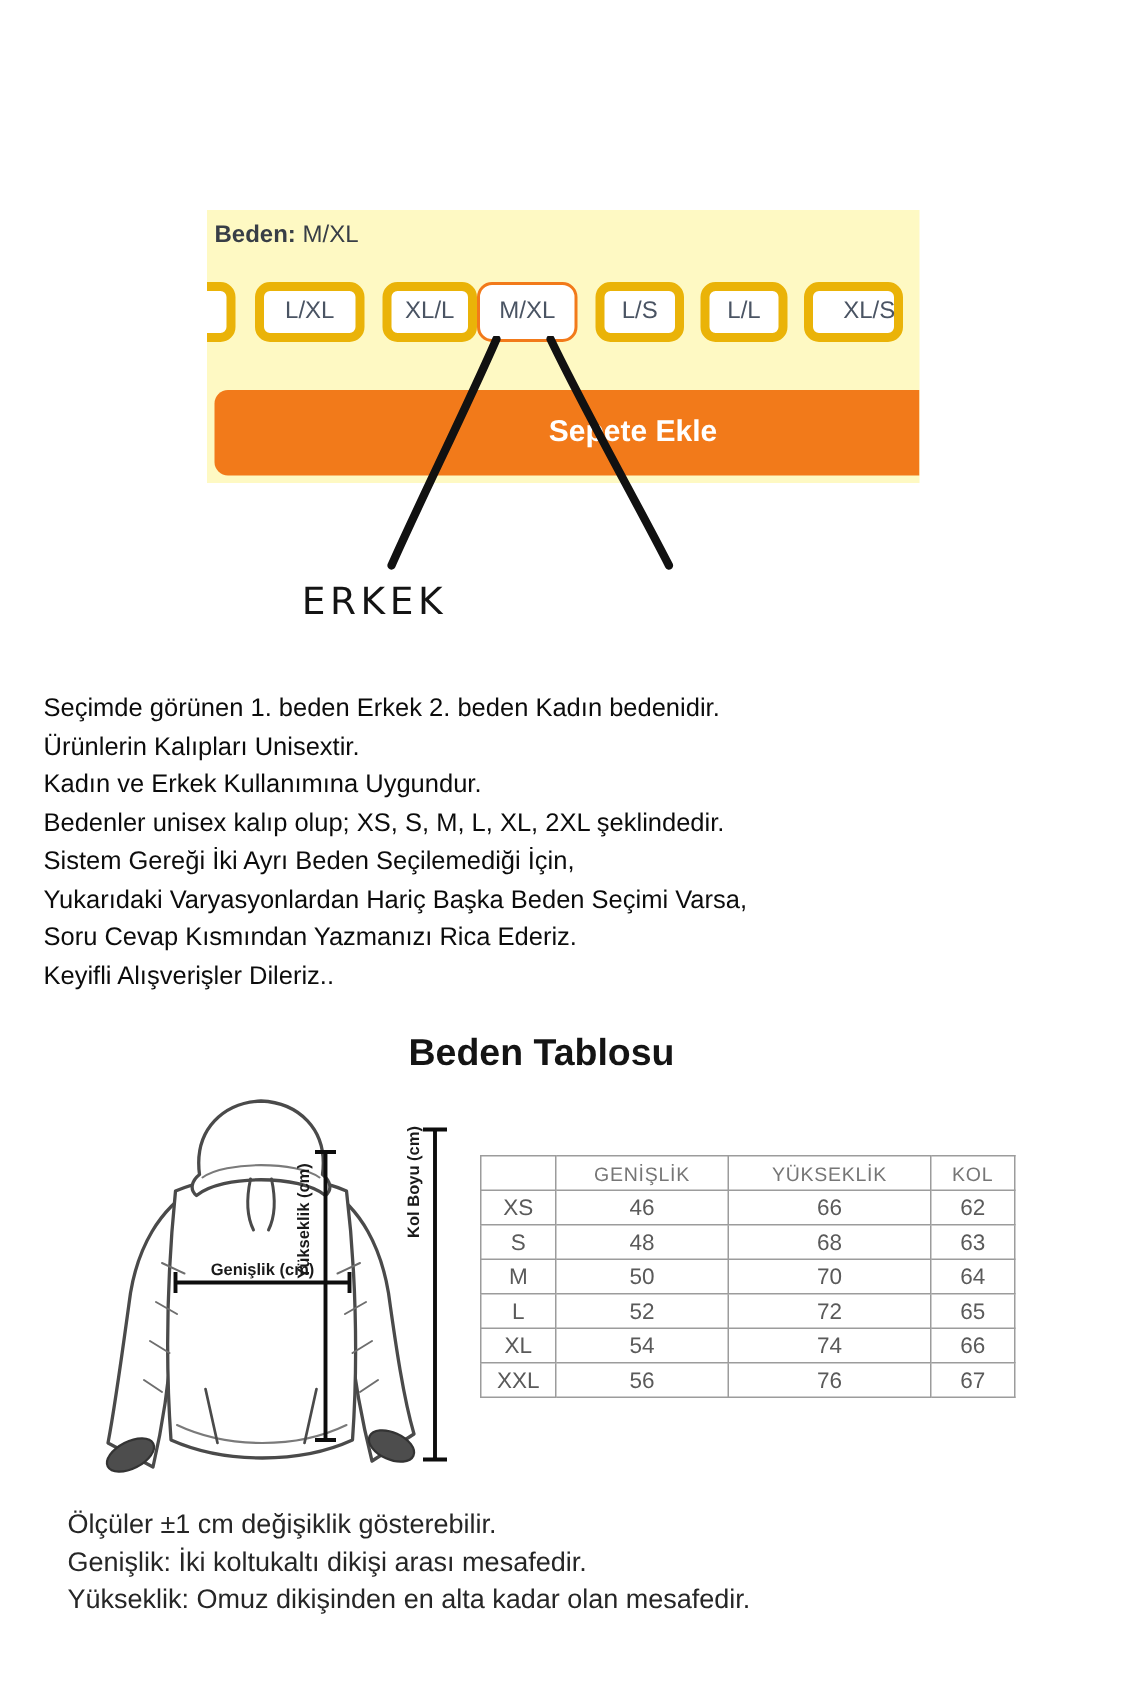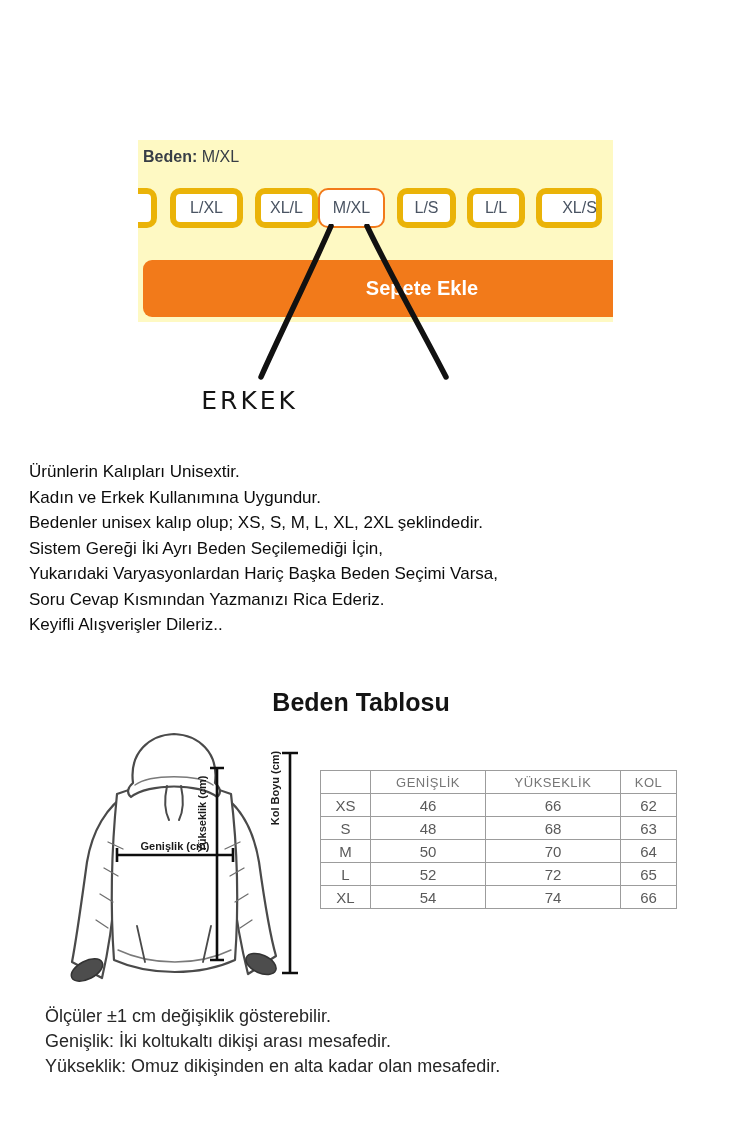--- a/index.html
+++ b/index.html
@@ -78,20 +78,21 @@
     <div class="cart-btn">Sepete Ekle</div>
   </div>
 
   <svg class="callout-lines" viewBox="0 0 220 158" width="220" height="158">
     <path d="M91,2 C70,50 40,110 21,153" stroke="#111" stroke-width="5.5" stroke-linecap="round" fill="none"></path>
     <path d="M127,2 C150,50 184,110 206,153" stroke="#111" stroke-width="5.5" stroke-linecap="round" fill="none"></path>
   </svg>
   <div class="callout erkek">ERKEK</div>
 
   <div class="description" id="description">
+      <div>Seçimde görünen 1. beden Erkek 2. beden Kadın bedenidir.</div>
       <div>Ürünlerin Kalıpları Unisextir.</div>
       <div>Kadın ve Erkek Kullanımına Uygundur.</div>
       <div>Bedenler unisex kalıp olup; XS, S, M, L, XL, 2XL şeklindedir.</div>
       <div>Sistem Gereği İki Ayrı Beden Seçilemediği İçin,</div>
       <div>Yukarıdaki Varyasyonlardan Hariç Başka Beden Seçimi Varsa,</div>
       <div>Soru Cevap Kısmından Yazmanızı Rica Ederiz.</div>
       <div>Keyifli Alışverişler Dileriz..</div>
     </div>
 
   <div class="chart-heading">Beden Tablosu</div>
@@ -169,20 +170,26 @@
           <td>52</td>
           <td>72</td>
           <td>65</td>
         </tr>
         <tr>
           <td>XL</td>
           <td>54</td>
           <td>74</td>
           <td>66</td>
         </tr>
+        <tr>
+          <td>XXL</td>
+          <td>56</td>
+          <td>76</td>
+          <td>67</td>
+        </tr>
       </tbody>
   </table>
 
   <div class="notes" id="notes">
       <div>Ölçüler ±1 cm değişiklik gösterebilir.</div>
       <div>Genişlik: İki koltukaltı dikişi arası mesafedir.</div>
       <div>Yükseklik: Omuz dikişinden en alta kadar olan mesafedir.</div>
     </div>
 
 </div>

